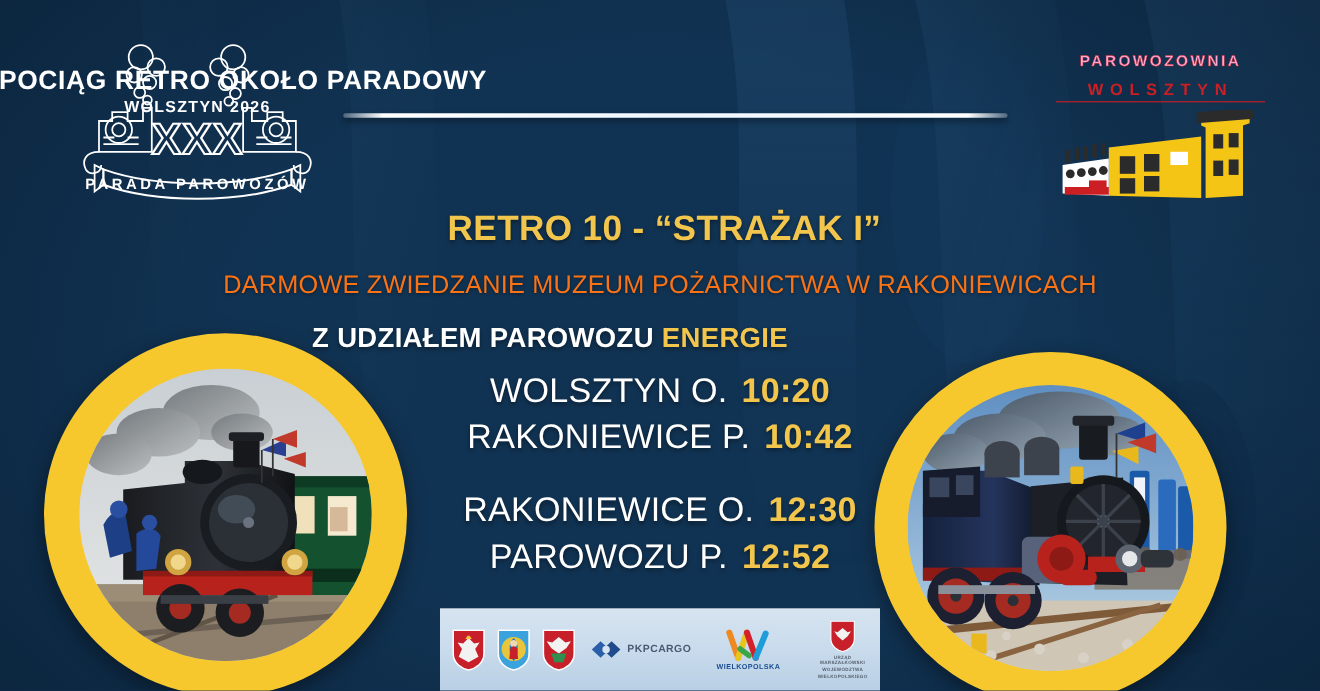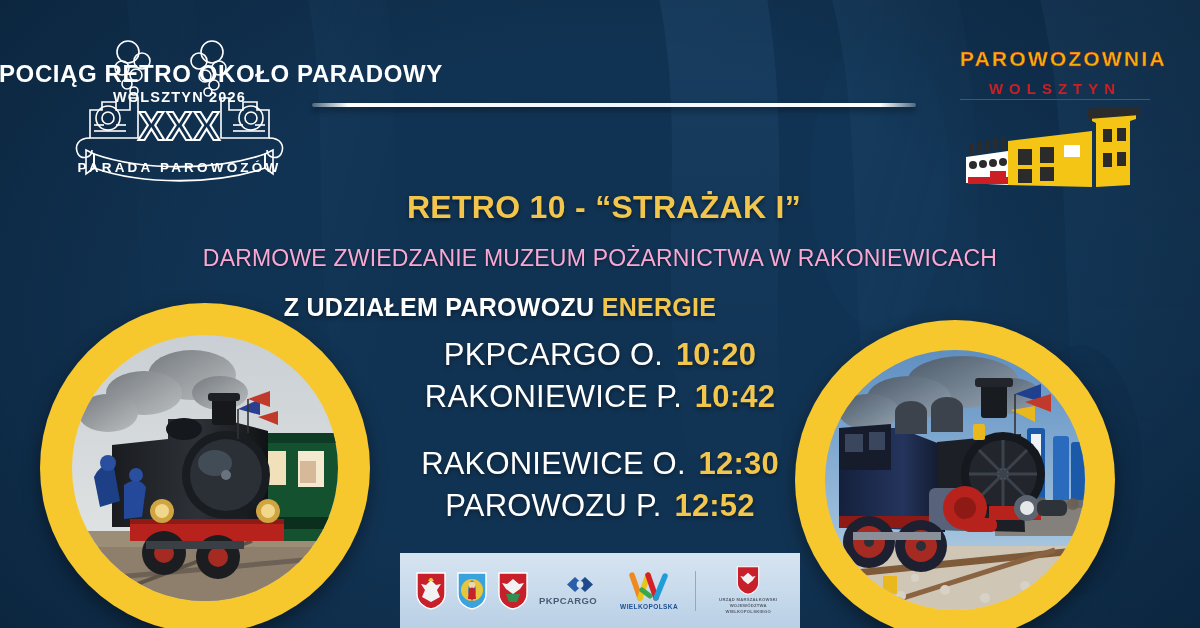--- a/index.html
+++ b/index.html
@@ -42,22 +42,22 @@
   .depot-logo {
     position:absolute; left:960px; top:48px;
     width:190px; height:145px;
   }
   .depot-title {
     text-align:center;
     line-height:1;
   }
   .depot-title .l1 {
     display:block;
-    color:#eab308;
-    font-size:21px;
+    color:#f9a8d4;
+    font-size:14px;
     font-weight:bold;
     letter-spacing:2.2px;
     -webkit-text-stroke:0.4px #cc1f23;
   }
   .depot-title .l2 {
     display:block;
     color:#cc1f23;
     font-size:15px;
     font-weight:bold;
     letter-spacing:6px;
@@ -99,21 +99,21 @@
     color:#f2c64c;
     font-size:32px;
     font-weight:bold;
     letter-spacing:0.3px;
     text-shadow:0 2px 4px rgba(0,0,0,.45);
     padding-left:8px;
   }
   .head-sub2 {
     position:absolute; left:0; top:245px; width:1200px;
     text-align:center;
-    color:#f9a8d4;
+    color:#f97316;
     font-size:23px;
     font-weight:500;
     letter-spacing:0.2px;
     text-shadow:0 1px 3px rgba(0,0,0,.45);
   }
   .loco-line {
     position:absolute; left:0; top:293px; width:1000px;
     text-align:center;
     color:#ffffff;
     font-size:25px;
@@ -165,21 +165,21 @@
   
   .partners {
     position:absolute; left:400px; top:553px;
     width:400px; height:75px;
     background:linear-gradient(180deg, #d7e4f0 0%, #c7daec 55%, #b9cfe4 100%);
     display:flex; align-items:center; justify-content:center;
     gap:11px;
     padding:0 16px;
   }
   .crest { width:30px; height:38px; flex:0 0 auto; }
-  .pkp { display:flex; flex-direction:column; align-items:flex-end; gap:2px; }
+  .pkp { display:flex; flex-direction:row; align-items:center; gap:2px; }
   .pkp-label { font-size:9.5px; letter-spacing:.4px; color:#4a5a72; font-weight:bold; }
   .wlkp { display:flex; flex-direction:column; align-items:center; gap:1px; margin-left:12px;}
   .wlkp-label { font-size:6.5px; letter-spacing:.4px; color:#1b4f91; font-weight:bold; }
   .vdiv { width:1px; height:40px; background:#93a9bf; margin:0 6px; }
   .urzad { display:flex; flex-direction:column; align-items:center; gap:2px; }
   .urzad-label { font-size:4.2px; line-height:1.35; letter-spacing:.25px; color:#56606e; font-weight:bold; text-align:center; }
 </style>
 </head>
 <body>
 
@@ -295,21 +295,21 @@
   <div class="head-sub1">RETRO 10 - “STRAŻAK I”</div>
   <div class="head-sub2">DARMOWE ZWIEDZANIE MUZEUM POŻARNICTWA W RAKONIEWICACH</div>
 
   <div class="loco-line">
     <span>Z UDZIAŁEM PAROWOZU</span>
     <span class="accent">ENERGIE</span>
   </div>
 
   <div class="schedule">
     <div class="sched-row">
-      <span>PKPCARGO O.</span>
+      <span>WOLSZTYN O.</span>
       <span class="time">10:20</span>
     </div>
     <div class="sched-row">
       <span>RAKONIEWICE P.</span>
       <span class="time">10:42</span>
     </div>
     <div class="sched-gap"></div>
     <div class="sched-row">
       <span>RAKONIEWICE O.</span>
       <span class="time">12:30</span>

